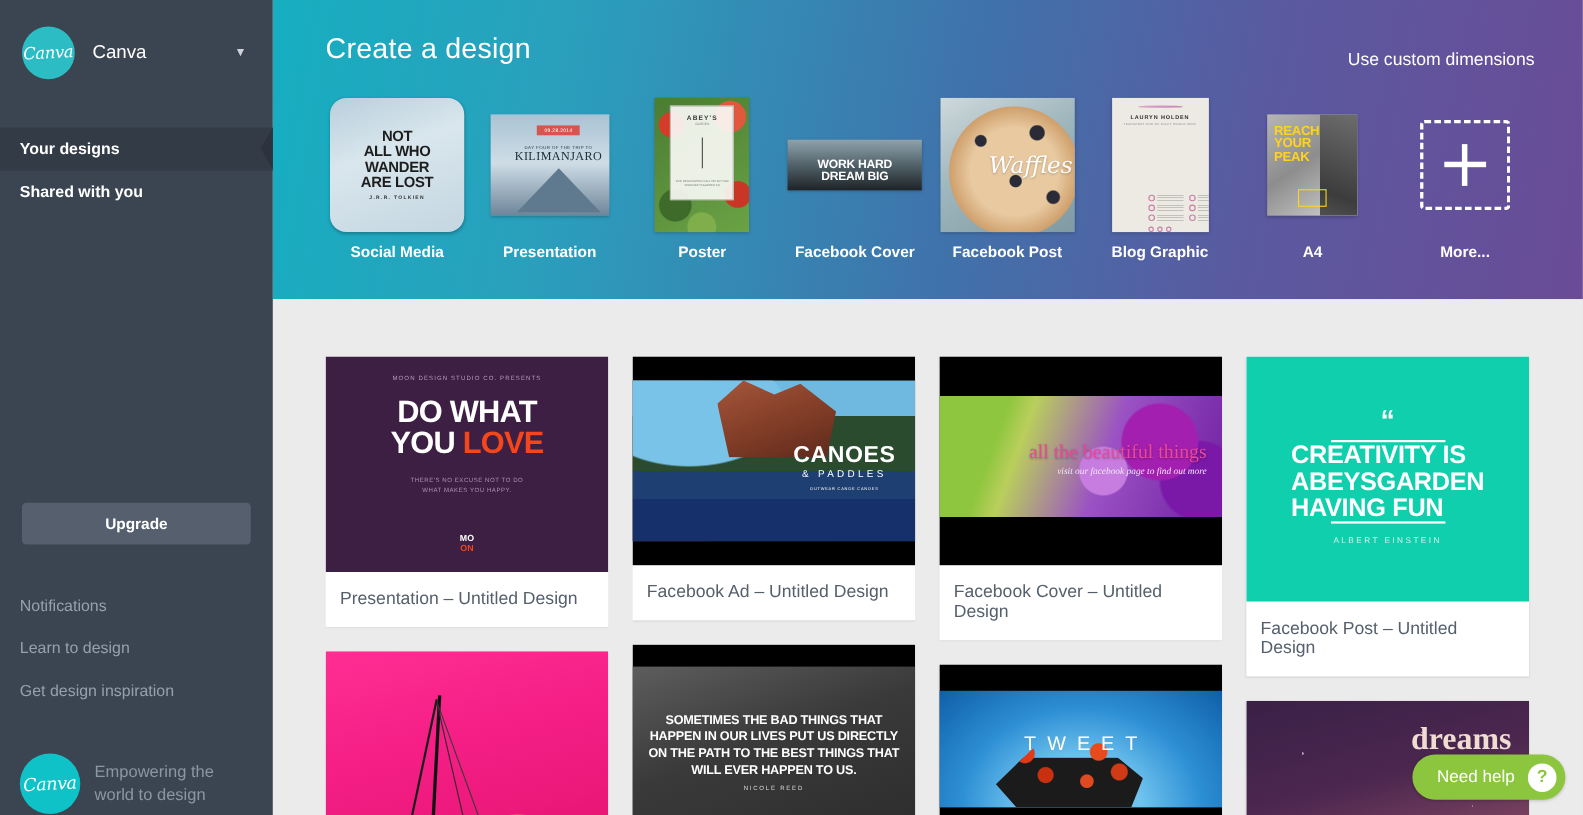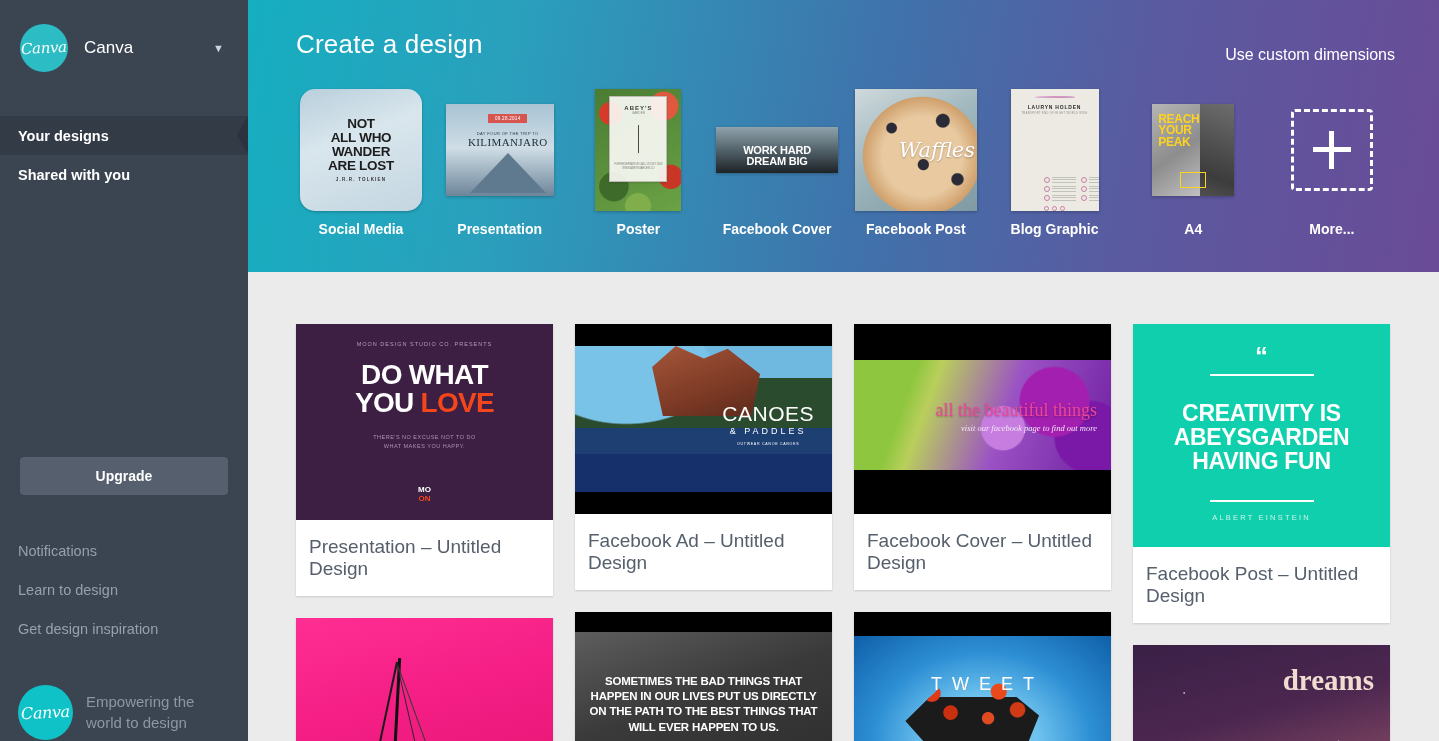--- a/index.html
+++ b/index.html
@@ -264,21 +264,21 @@
   }
   .card {
     background: #fff;
     box-shadow: 0 1px 2px rgba(0,0,0,0.14);
     margin-bottom: 22px;
     cursor: pointer;
     overflow: hidden;
   }
   .card-thumb { width: 100%; position: relative; overflow: hidden; }
   .card-title {
-    padding: 16px 13px; color: #56606c; font-size: 19px;
+    padding: 16px 13px; color: #56606c; font-size: 16px;
   }
 
   
   .a-pres {
     height: 196px; background:#3c1f42;
     display:flex; flex-direction:column; align-items:center; justify-content:center;
   }
   .a-pres .pre { color:#b79bbb; font-size:5.5px; letter-spacing:1px; margin-bottom:14px;}
   .a-pres .h1 { color:#fff; font-size:28px; font-weight:bold; line-height:1.0; letter-spacing:-0.7px;}
   .a-pres .h1 em { color:#f4461b; font-style:normal;}
@@ -296,21 +296,21 @@
       linear-gradient(90deg,#8c4a32 0 26%, #27401f 26% 70%, #1a2f16 70% 100%);
   }
   .a-canoe .rocks {
     position:absolute; left:30%; top:22px; width:42%; height:70px;
     background: linear-gradient(160deg,#a5563a,#7d3a25 60%,#5c2a1c);
     clip-path: polygon(10% 100%, 0 30%, 22% 0, 48% 18%, 70% 4%, 100% 40%, 92% 100%);
   }
   .a-canoe .ttl {
     position:absolute; right:18px; top:78px; text-align:center;
   }
-  .a-canoe .ttl b { color:#fff; font-size:21px; font-weight:normal; letter-spacing:0.5px; display:block;}
+  .a-canoe .ttl b { color:#fff; font-size:21px; font-weight:bold; letter-spacing:0.5px; display:block;}
   .a-canoe .ttl i { color:#fff; font-size:9px; font-style:normal; letter-spacing:3px; display:block;}
   .a-canoe .ttl s { color:#fff; font-size:3.6px; text-decoration:none; letter-spacing:0.7px; display:block; margin-top:6px;}
 
   .a-cover { height: 190px; background:#000; position:relative; }
   .a-cover .photo {
     position:absolute; left:0; right:0; top:36px; height:110px;
     background:
       radial-gradient(circle at 78% 38%, #a31fb0 0 16%, transparent 17%),
       radial-gradient(circle at 92% 70%, #7a18a8 0 14%, transparent 15%),
       radial-gradient(circle at 58% 62%, #c77de0 0 13%, transparent 14%),
@@ -328,21 +328,21 @@
   }
 
   .a-quote {
     height: 223px; background:#10cfad;
     display:flex; flex-direction:column; align-items:center; justify-content:center;
   }
   .a-quote .qm { color:#fff; font-size:26px; font-weight:bold; line-height:0.6; margin-bottom:10px;}
   .a-quote .rule { width:104px; height:2px; background:#fff; }
   .a-quote .txt {
     color:#fff; font-size:23px; font-weight:bold; line-height:1.04;
-    text-align:center; margin:26px 0; letter-spacing:-0.3px;
+    margin:0 0; letter-spacing:-0.3px;
   }
   .a-quote .auth { color:#cdf3ea; font-size:7.5px; letter-spacing:2.2px; margin-top:11px;}
 
   .a-sail {
     height: 200px;
     background:
       radial-gradient(circle at 68% 96%, #ffd84a 0 16%, transparent 17%),
       linear-gradient(165deg,#ff2e93 0%, #f51f86 40%, #e4126f 100%);
     position:relative; overflow:hidden;
   }
@@ -715,16 +715,20 @@
             <div class="card-thumb">
               <div class="a-dream">
                 <div class="w">dreams</div>
               </div>
             </div>
           </div>
         </div>
 
       </div>
 
+      <div class="need-help">
+        <span class="need-help-label">Need help</span>
+        <span class="need-help-q">?</span>
+      </div>
     </section>
 
   </main>
 </div>
 
 </body></html>

